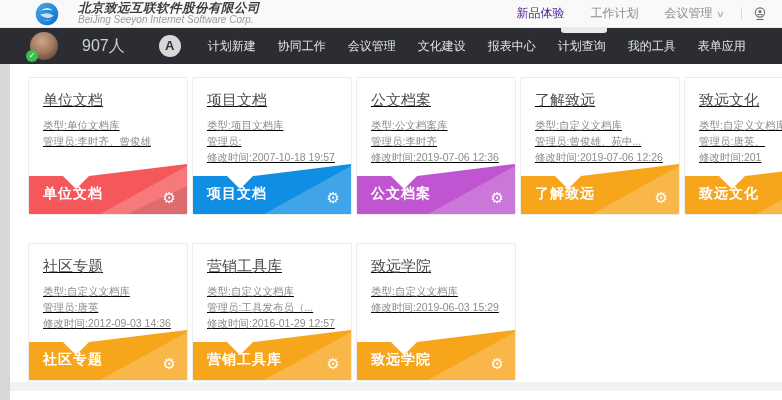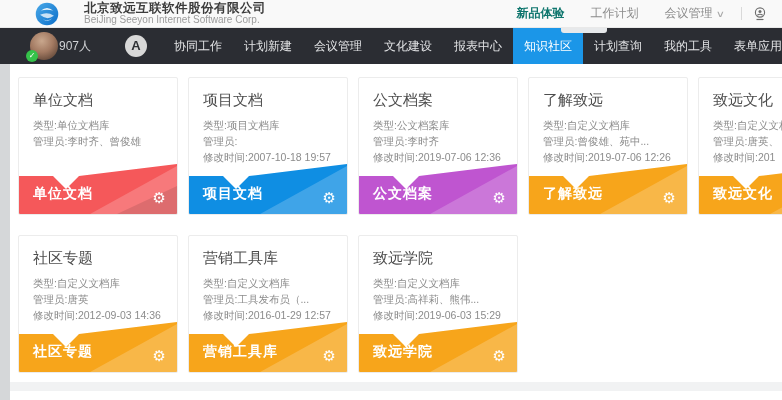--- a/index.html
+++ b/index.html
@@ -4,60 +4,60 @@
 <style>
   * { margin:0; padding:0; box-sizing:border-box; }
   html,body { width:782px; height:400px; overflow:hidden; background:#fff;
               font-family:"Liberation Sans","DejaVu Sans",sans-serif; }
 
   
   .header { position:absolute; left:0; top:0; width:782px; height:28px;
             background:#f9f9f9; border-bottom:1px solid #e9e9e9;
             display:flex; align-items:center; }
   .logo { width:26px; height:26px; margin-left:34px; flex:0 0 auto; }
-  .company { margin-left:24px; line-height:1.05; }
+  .company { margin-left:18px; line-height:1.05;font-style:italic; }
   .company .cn { font-size:12.5px; font-weight:bold; color:#3c3c3c; letter-spacing:.5px; }
   .company .en { font-size:10px; color:#9b9b9b; }
   .header-right { margin-left:auto; display:flex; align-items:center; height:100%; padding-right:14px; }
   .hmenu { font-size:12px; color:#8b8b8b; padding:0 13px; cursor:pointer; white-space:nowrap; }
-  .hmenu.active { color:#0f766e; font-weight:bold; }
+  .hmenu.active { color:#4c1d95; font-weight:normal; }
   .hmenu .chev { display:inline-block; margin-left:5px; color:#a9a9a9; font-size:9px; transform:scaleX(1.4); }
   .hdivider { width:1px; height:13px; background:#d9d9d9; margin:0 10px 0 4px; }
   .person-ic { width:16px; height:16px; color:#6d6d6d; }
 
   
   .menu-tail { position:absolute; left:561px; top:28px; width:46px; height:5px;
                background:#e7e9eb; border-radius:0 0 3px 3px; z-index:6; }
 
   
   .navbar { position:absolute; left:0; top:28px; width:782px; height:36px;
             background:#2b2d33; display:flex; align-items:center; }
   .avatar-wrap { position:relative; width:28px; height:28px; margin-left:30px; flex:0 0 auto; cursor:pointer; }
   .avatar { width:28px; height:28px; border-radius:50%;
             background:radial-gradient(circle at 42% 32%, #c9a78d 0%, #a37a62 45%, #6b4f3f 78%, #4a362b 100%); }
   .badge { position:absolute; left:-4px; bottom:-2px; width:12px; height:12px; border-radius:50%;
            background:#35c24a; color:#fff; font-size:8px; line-height:12px; text-align:center; }
-  .member-count { color:#cfd1d4; font-size:12px; margin-left:1px; white-space:nowrap; }
+  .member-count { color:#cfd1d4; font-size:16px; margin-left:24px; white-space:nowrap; }
   .circle-a { width:22px; height:22px; border-radius:50%; background:#d8d8d8; color:#2e3034;
               font-size:13px; font-weight:bold; text-align:center; line-height:22px;
               margin-left:34px; flex:0 0 auto; cursor:pointer; }
   .nav-items { display:flex; height:100%; margin-left:16px; }
   .nav-item { height:100%; display:flex; align-items:center; padding:0 11px;
               font-size:12px; color:#e3e4e6; white-space:nowrap; cursor:pointer; }
   .nav-item.active { background:#1b96e8; color:#fff; }
 
   
   .gutter { position:absolute; left:0; top:64px; width:10px; height:336px; background:#d5d7d9; }
   .panel  { position:absolute; left:10px; top:64px; width:772px; height:318px; background:#fff; }
   .bottom-strip { position:absolute; left:10px; top:382px; width:772px; height:9px; background:#f1f2f3; }
   .bottom-white { position:absolute; left:10px; top:391px; width:772px; height:9px; background:#fff; }
 
-  .cards-row { display:flex; gap:10px; padding-left:8px; }
+  .cards-row { display:flex; gap:4px; padding-left:18px;text-decoration:underline; }
   .cards-row.r1 { margin-top:13px; }
-  .cards-row.r2 { margin-top:20px; }
+  .cards-row.r2 { margin-top:28px; }
 
   .card { position:relative; flex:0 0 160px; width:160px; height:138px; background:#fff;
           border:1px solid #ececec; border-radius:2px; overflow:hidden; cursor:pointer; }
   .card-title { padding:13px 14px 7px 14px; font-size:15px; color:#4d4d4d; }
   .card-details { padding:0 14px; font-size:10.5px; color:#8c8c8c; line-height:16px; white-space:nowrap; }
 
   .ribbon { position:absolute; left:0; right:0; bottom:0; height:52px; }
   .rb-base { position:absolute; inset:0; background:var(--c1,#ccc);
              clip-path:polygon(0 14px,34px 14px,47px 27px,60px 14px,100% 2px,100% 100%,0 100%); }
   .rb-shine { position:absolute; inset:0; background:rgba(255,255,255,.20);
@@ -107,26 +107,25 @@
 <div class="menu-tail"></div>
 
 <div class="navbar">
   <div class="avatar-wrap">
     <div class="avatar"></div>
     <div class="badge">✓</div>
   </div>
   <span class="member-count">907人</span>
   <div class="circle-a">A</div>
   <div class="nav-items">
+    <div class="nav-item">计划新建</div>
     <div class="nav-item">协同工作</div>
-    <div class="nav-item">计划新建</div>
     <div class="nav-item">会议管理</div>
     <div class="nav-item">文化建设</div>
     <div class="nav-item">报表中心</div>
-    <div class="nav-item active">知识社区</div>
     <div class="nav-item">计划查询</div>
     <div class="nav-item">我的工具</div>
     <div class="nav-item">表单应用</div>
 
   </div>
 </div>
 
 <div class="gutter"></div>
 <div class="panel">
   <div class="cards-row r1">
@@ -234,21 +233,20 @@
         <div class="rb-shine"></div>
 
         <span class="rb-label">营销工具库</span>
         <span class="rb-gear">⚙</span>
       </div>
     </div>
     <div class="card" style="--c1: #f7a51b;">
       <div class="card-title">致远学院</div>
       <div class="card-details">
         <div>类型:自定义文档库</div>
-        <div>管理员:高祥莉、熊伟...</div>
         <div>修改时间:2019-06-03 15:29</div>
       </div>
       <div class="ribbon">
         <div class="rb-base"></div>
         <div class="rb-shine"></div>
 
         <span class="rb-label">致远学院</span>
         <span class="rb-gear">⚙</span>
       </div>
     </div>

